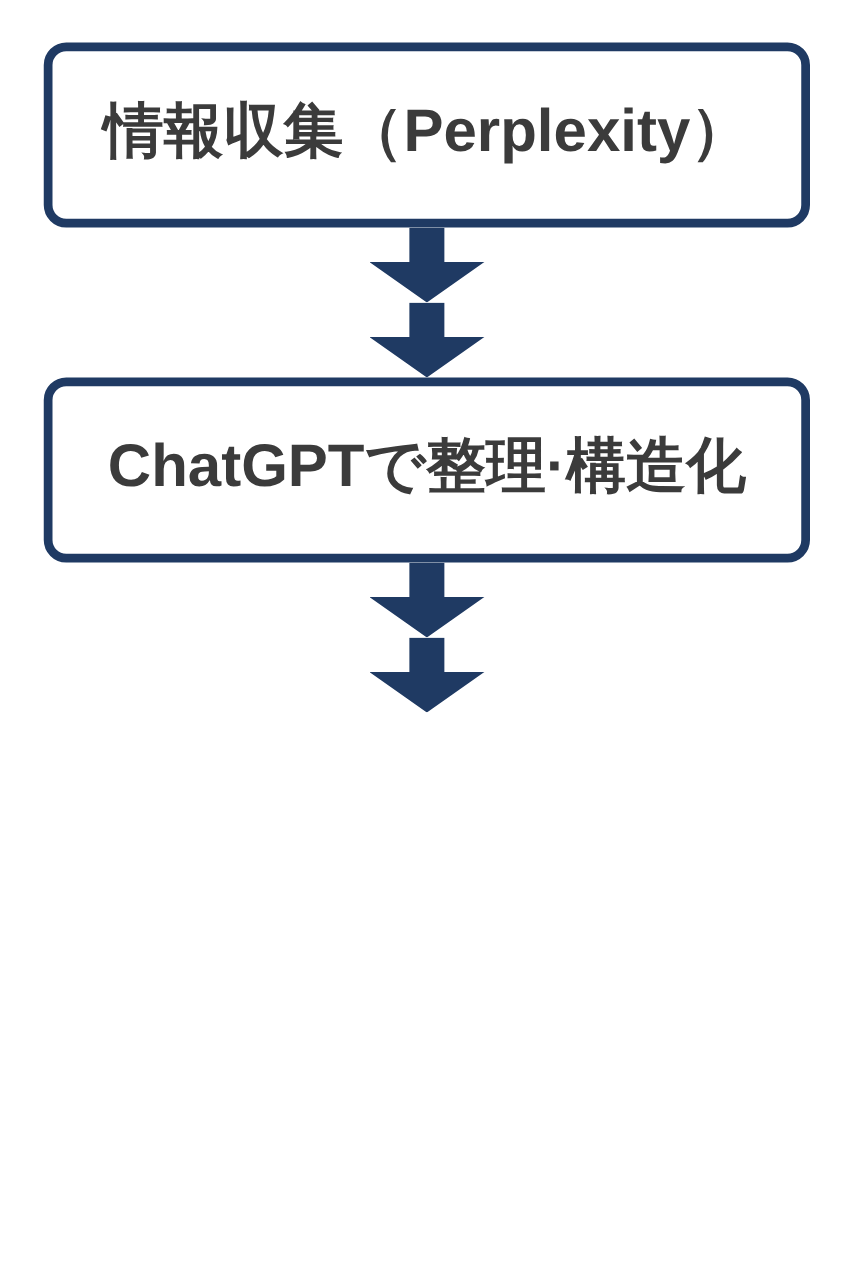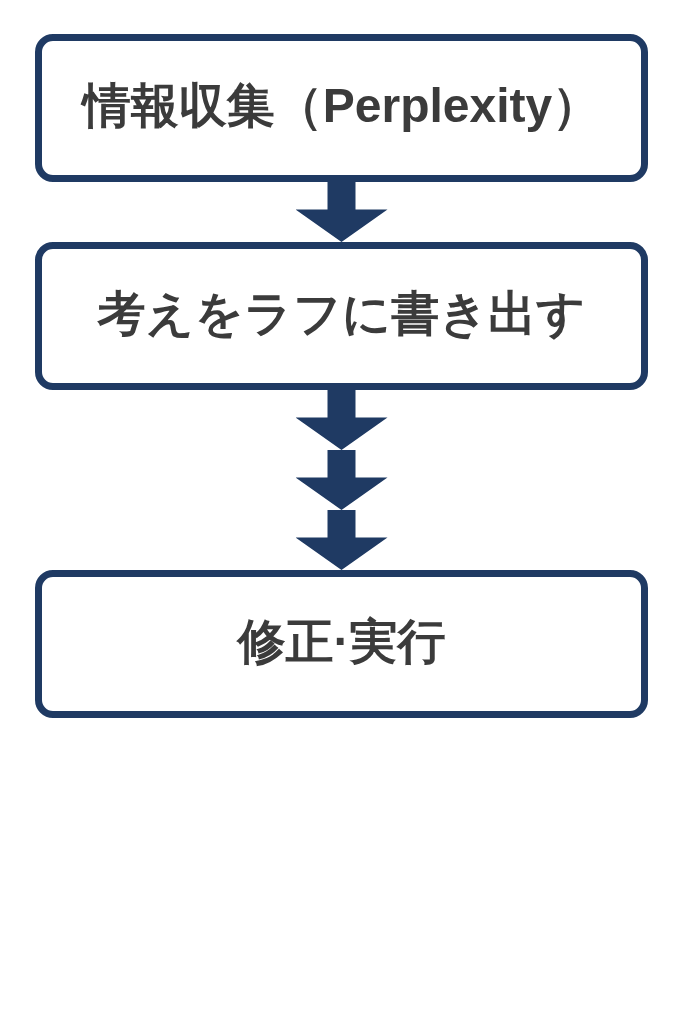--- a/index.html
+++ b/index.html
@@ -64,29 +64,26 @@
 <body>
 
 <div class="canvas">
 
   <div class="step-box">
     <span class="step-label">情報収集（Perplexity）</span>
   </div>
 
   <div class="down-arrow"></div>
 
+
+  <div class="down-arrow"></div>
+
   <div class="step-box">
-    <span class="step-label">考えをラフに書き出す</span>
+    <span class="step-label">ChatGPTで整理·構造化</span>
   </div>
 
   <div class="down-arrow"></div>
 
 
   <div class="down-arrow"></div>
 
 
-  <div class="down-arrow"></div>
-
-  <div class="step-box">
-    <span class="step-label">修正·実行</span>
-  </div>
-
 </div>
 
 </body></html>

